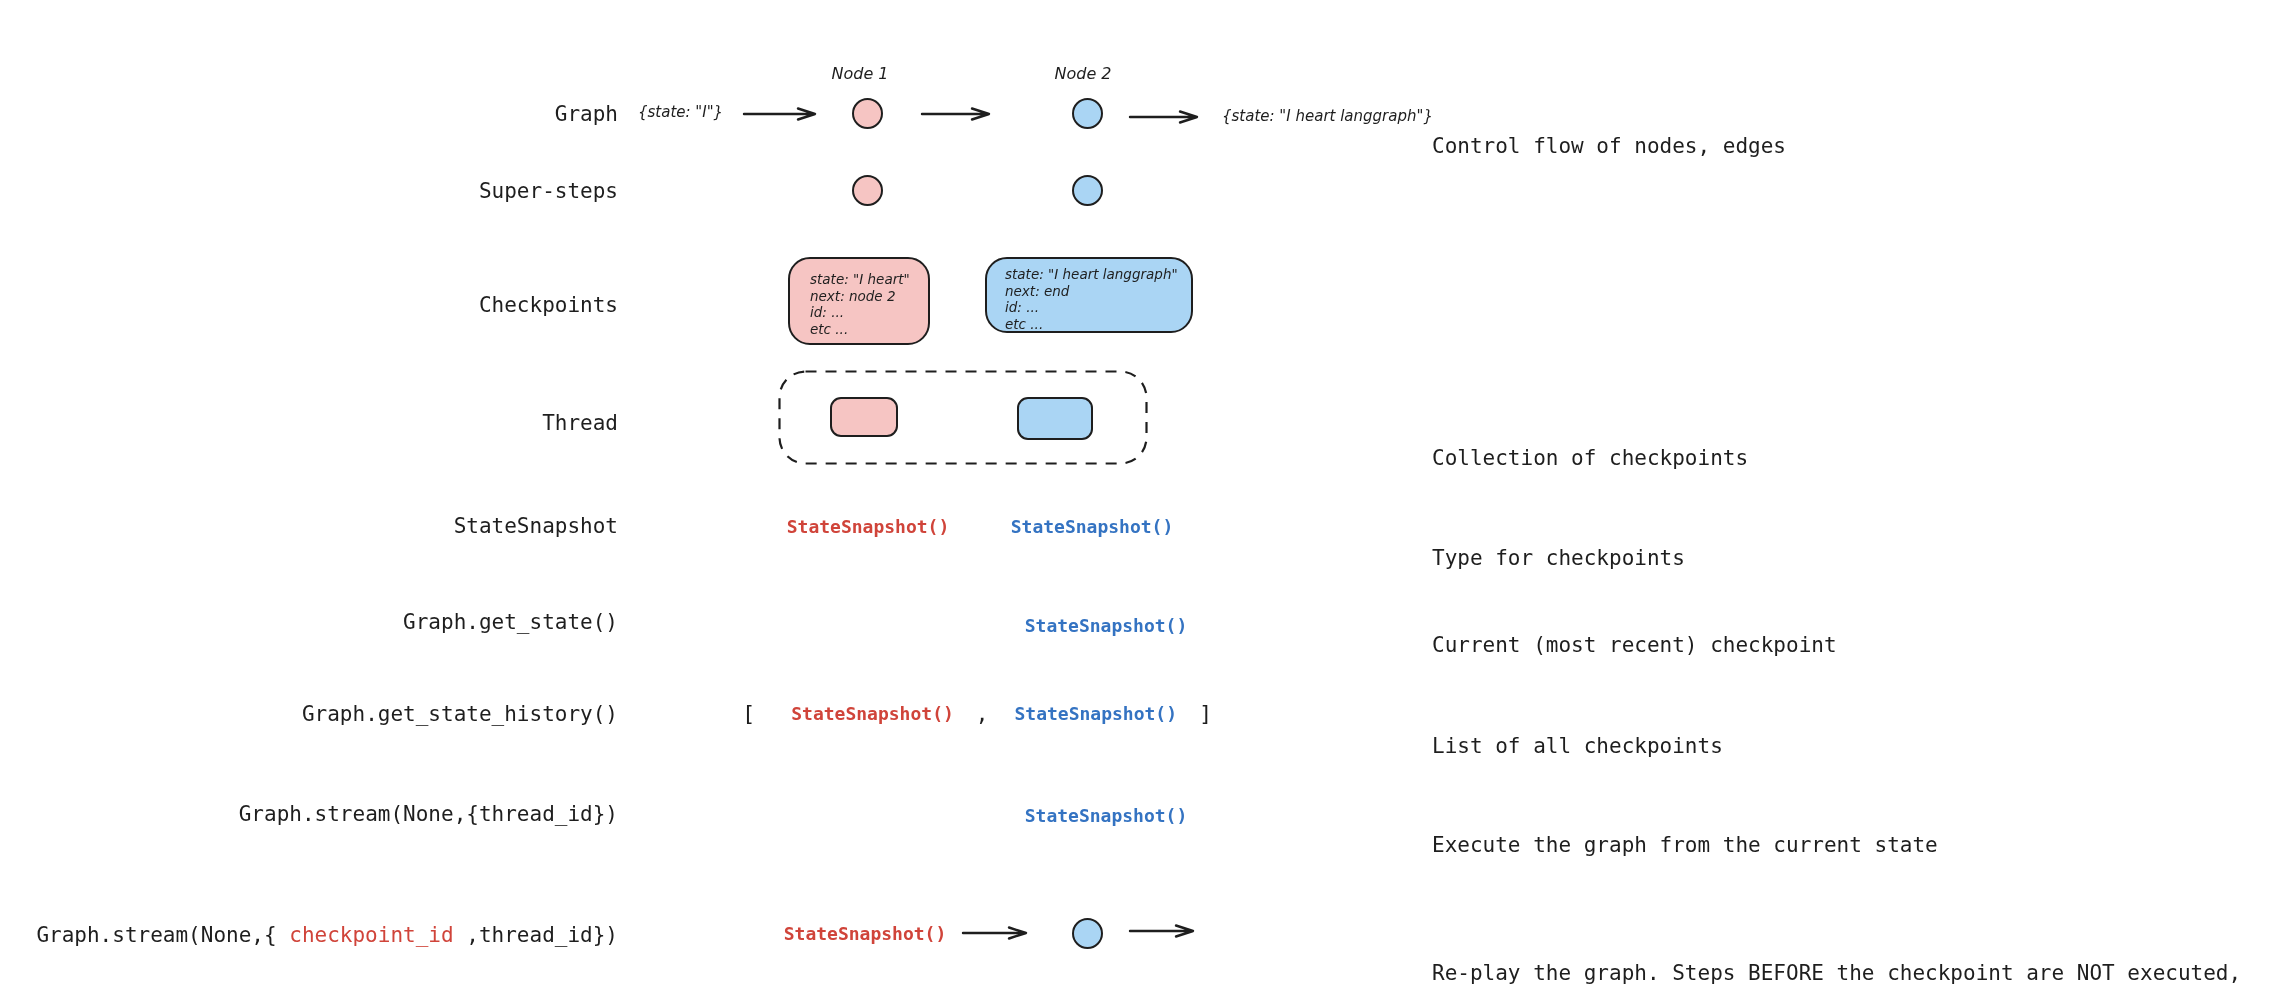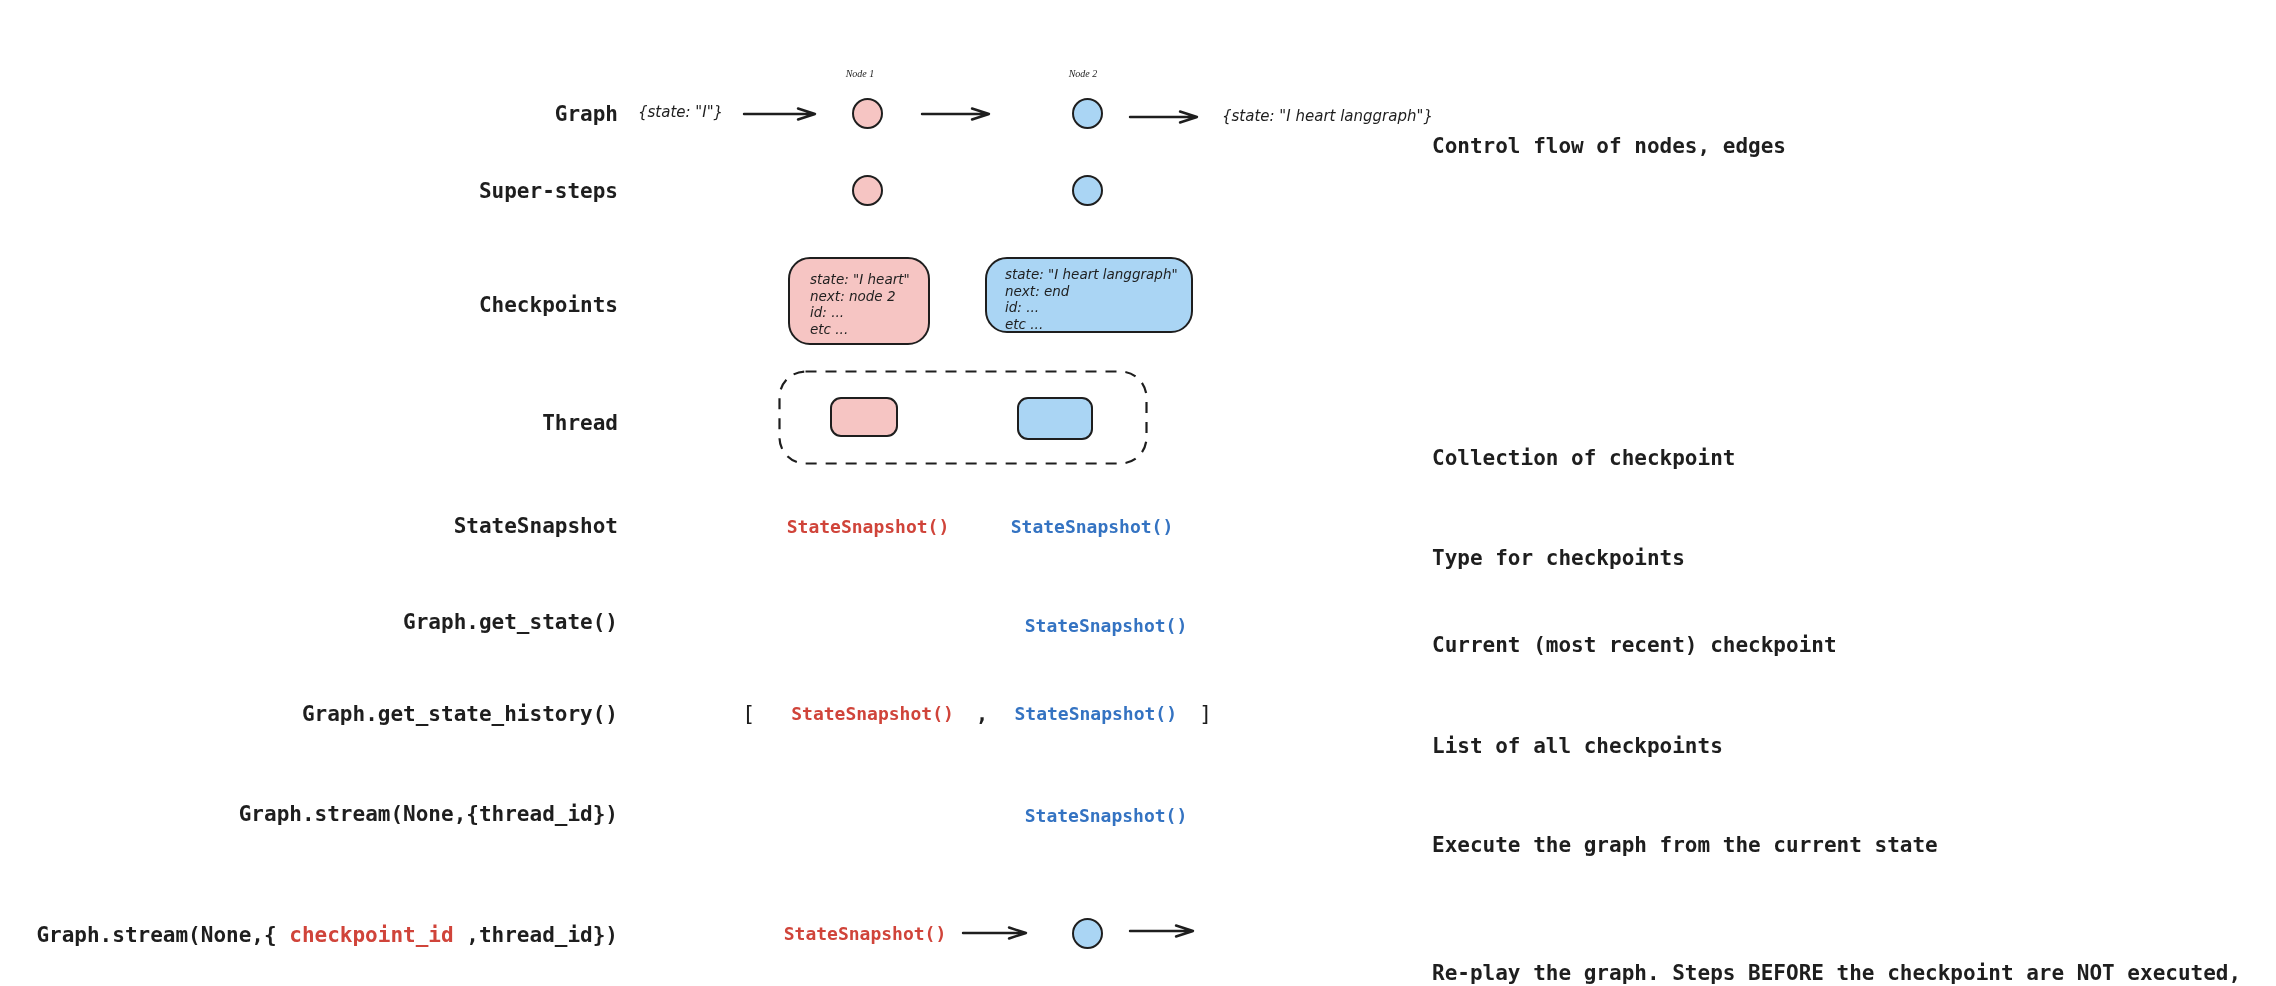--- a/index.html
+++ b/index.html
@@ -14,31 +14,31 @@
   html,body{background:var(--bg);}
   .canvas{
     position:relative;
     width:2276px;height:986px;
     background:var(--bg);
     overflow:hidden;
     color:var(--ink);
   }
   .mono{
     font-family:"DejaVu Sans Mono","Liberation Mono",monospace;
-    font-size:21px;line-height:28px;font-weight:700;color:var(--ink);
+    font-size:21px;line-height:28px;font-weight:400;color:var(--ink);
   }
   .lbl{position:absolute;right:1658px;text-align:right;white-space:pre;}
   .desc{position:absolute;left:1432px;white-space:pre-line;margin-top:31px;}
   .hand{
     font-family:"DejaVu Sans","Liberation Sans",sans-serif;
     font-style:italic;font-weight:500;
     color:var(--ink);font-size:15px;line-height:18px;
     white-space:pre-line;
   }
-  .hand-sm{font-size:10px;line-height:15px;font-family:Liberation Serif, serif;}
+  .hand-sm{font-size:16px;line-height:15px;}
   .abs{position:absolute;}
   .centered{transform:translate(-50%,-50%);}
   .hcenter{transform:translateX(-50%);}
   .node-circle{
     position:absolute;width:31px;height:31px;border-radius:50%;
     border:2.4px solid var(--ink);
   }
   .pink{background:var(--pink-fill);}
   .blue{background:var(--blue-fill);}
   .chk-box{
@@ -125,21 +125,21 @@
   <div class="mono lbl" style="top:409px">Thread</div>
 
   <div class="abs" style="left:778px;top:370px;color:var(--ink)">
     <svg width="370" height="95" viewBox="0 0 370 95" fill="none" stroke="currentColor" stroke-width="2.2">
         <rect x="1.5" y="1.5" width="367" height="92" rx="26" ry="26" stroke-dasharray="11 9"></rect>
       </svg>
   </div>
   <div class="mini-box pink" style="left:830px;top:397px;width:68px;height:40px"></div>
   <div class="mini-box blue" style="left:1017px;top:397px;width:76px;height:43px"></div>
 
-  <div class="mono desc" style="top:413px">Collection of checkpoint</div>
+  <div class="mono desc" style="top:413px">Collection of checkpoints</div>
 
   <div class="mono lbl" style="top:512px">StateSnapshot</div>
   <div class="code code-red centered" style="left:868px;top:527px">StateSnapshot()</div>
   <div class="code code-blue centered" style="left:1092px;top:527px">StateSnapshot()</div>
   <div class="mono desc" style="top:513px">Type for checkpoints</div>
 
   <div class="mono lbl" style="top:608px">Graph.get_state()</div>
   <div class="code code-blue centered" style="left:1106px;top:626px">StateSnapshot()</div>
   <div class="mono desc" style="top:600px">Current (most recent) checkpoint</div>
 

